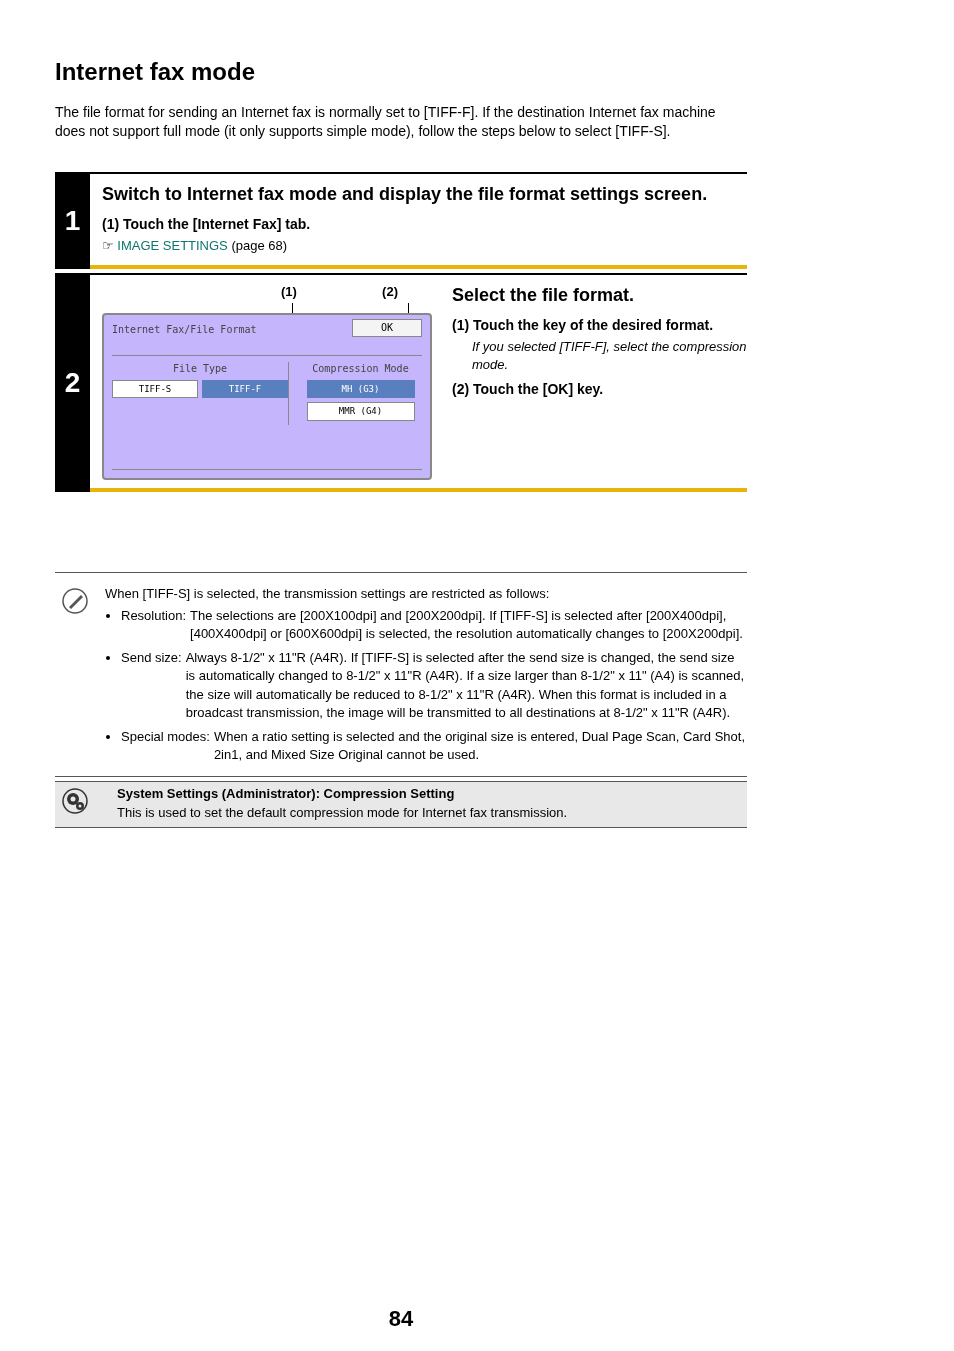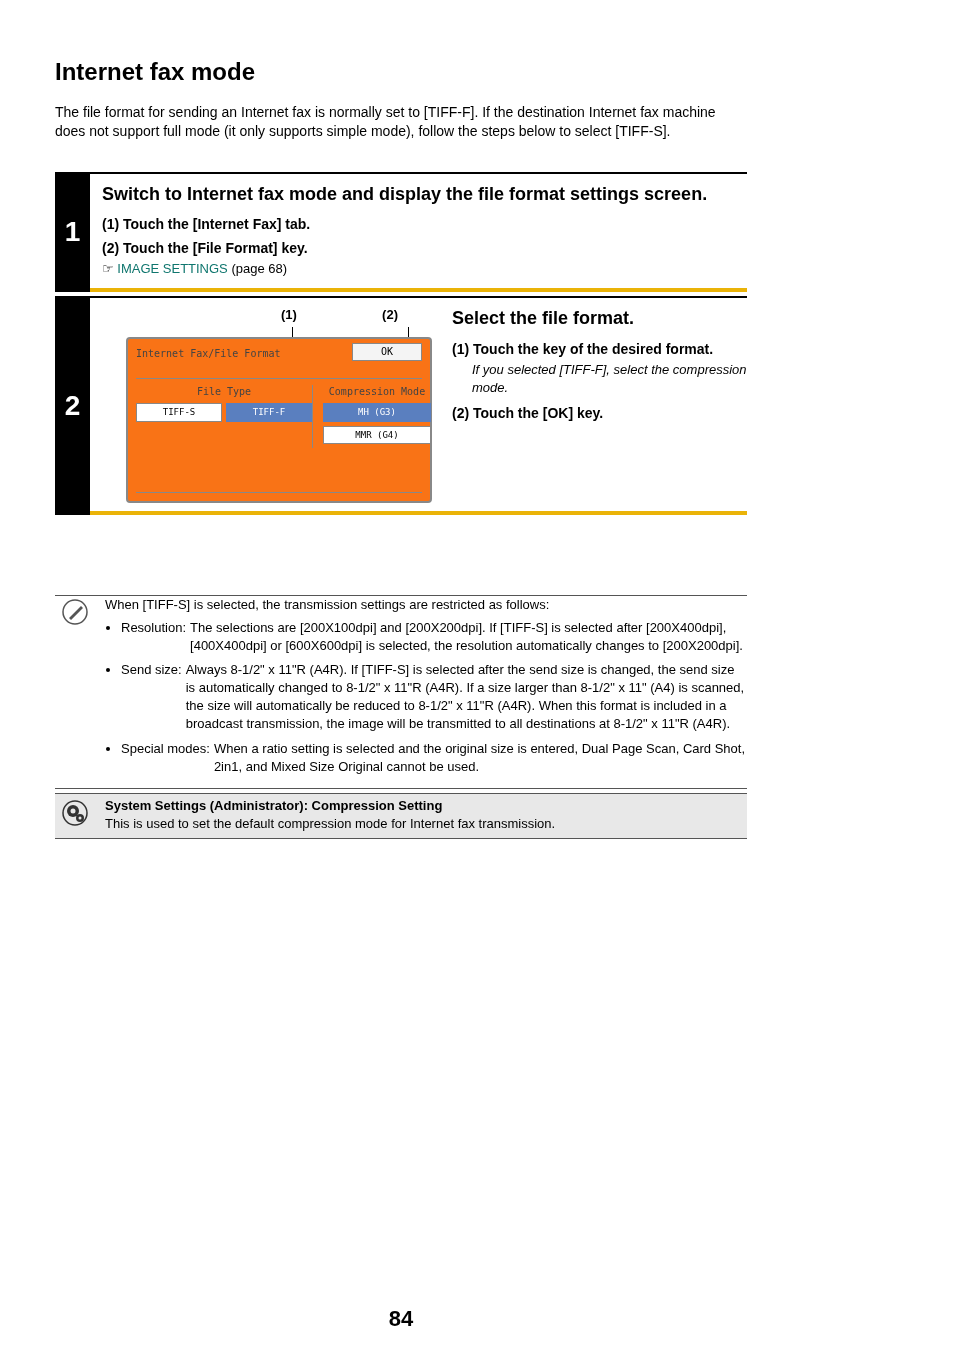--- a/index.html
+++ b/index.html
@@ -104,22 +104,21 @@
       height: 10px;
       background: #000;
     }
     .vl1 { left: 190px; }
     .vl2 { left: 306px; }
     .panel {
       border: 2px solid #888;
       border-radius: 4px;
       padding: 4px 8px 8px 8px;
       position: relative;
-      background: #f97316;
-      margin-left: 24px;
+      background: #c4b5fd;
     }
     .panel-title {
       font-size: 10px;
       font-family: monospace;
       color: #444;
       display: inline-block;
     }
     .ok-btn {
       position: absolute;
       right: 8px;
@@ -179,21 +178,21 @@
     }
     .comp-col .mock-btn {
       margin-bottom: 4px;
       min-width: 66px;
     }
     
     .note-box {
       border-top: 1.5px solid #555;
       border-bottom: 1.5px solid #555;
       display: flex;
-      padding: 0 0 6px 0;
+      padding: 12px 0 6px 0;
       margin-top: 80px;
       gap: 10px;
     }
     .note-icon {
       width: 40px;
       display: flex;
       align-items: flex-start;
       justify-content: center;
       padding-top: 2px;
     }
@@ -218,21 +217,21 @@
     }
     .hang-body {
       flex: 1;
     }
     .admin-box {
       border-top: 1.5px solid #555;
       border-bottom: 1.5px solid #555;
       display: flex;
       padding: 3px 0 5px 0;
       margin-top: 4px;
-      gap: 10px;
+      gap: 22px;
       background: #e8e8e8;
       background: linear-gradient(to right, #e8e8e8 0%, #e8e8e8 100%);
     }
     .admin-box .note-content {
       padding-right: 8px;
     }
     .page-number {
       position: absolute;
       bottom: 16px;
       left: 50%;
@@ -249,24 +248,20 @@
   <p class="intro">The file format for sending an Internet fax is normally set to [TIFF-F]. If the destination Internet fax machine does not support full mode (it only supports simple mode), follow the steps below to select [TIFF-S].</p>
 
   <div class="step">
     <div class="step-number">1</div>
     <div class="step-content">
       <div style="flex:1">
         <h2 class="step-heading">Switch to Internet fax mode and display the file format settings screen.</h2>
         <p class="step-sub">
           <span>(1)</span>
           <span>Touch the [Internet Fax] tab.</span>
-        </p>
-        <p class="step-sub">
-          <span>(2)</span>
-          <span>Touch the [File Format] key.</span>
         </p>
         <p class="pointer-line">
           <span>☞</span>
           <span class="link">IMAGE SETTINGS</span><span> (page 68)</span>
         </p>
       </div>
     </div>
   </div>
 
   <div class="step">

